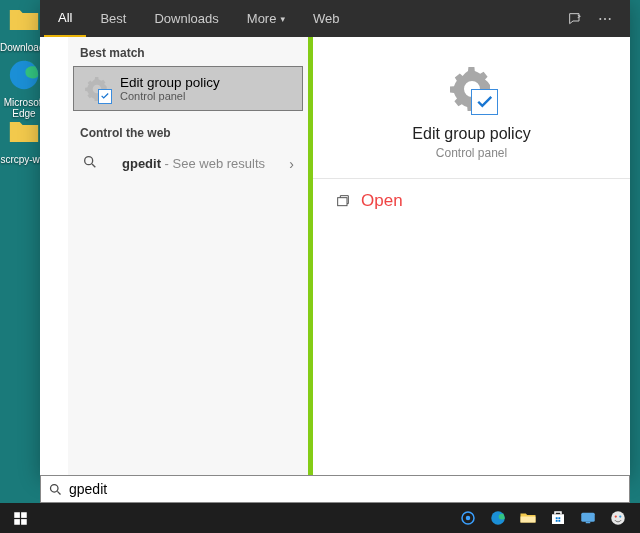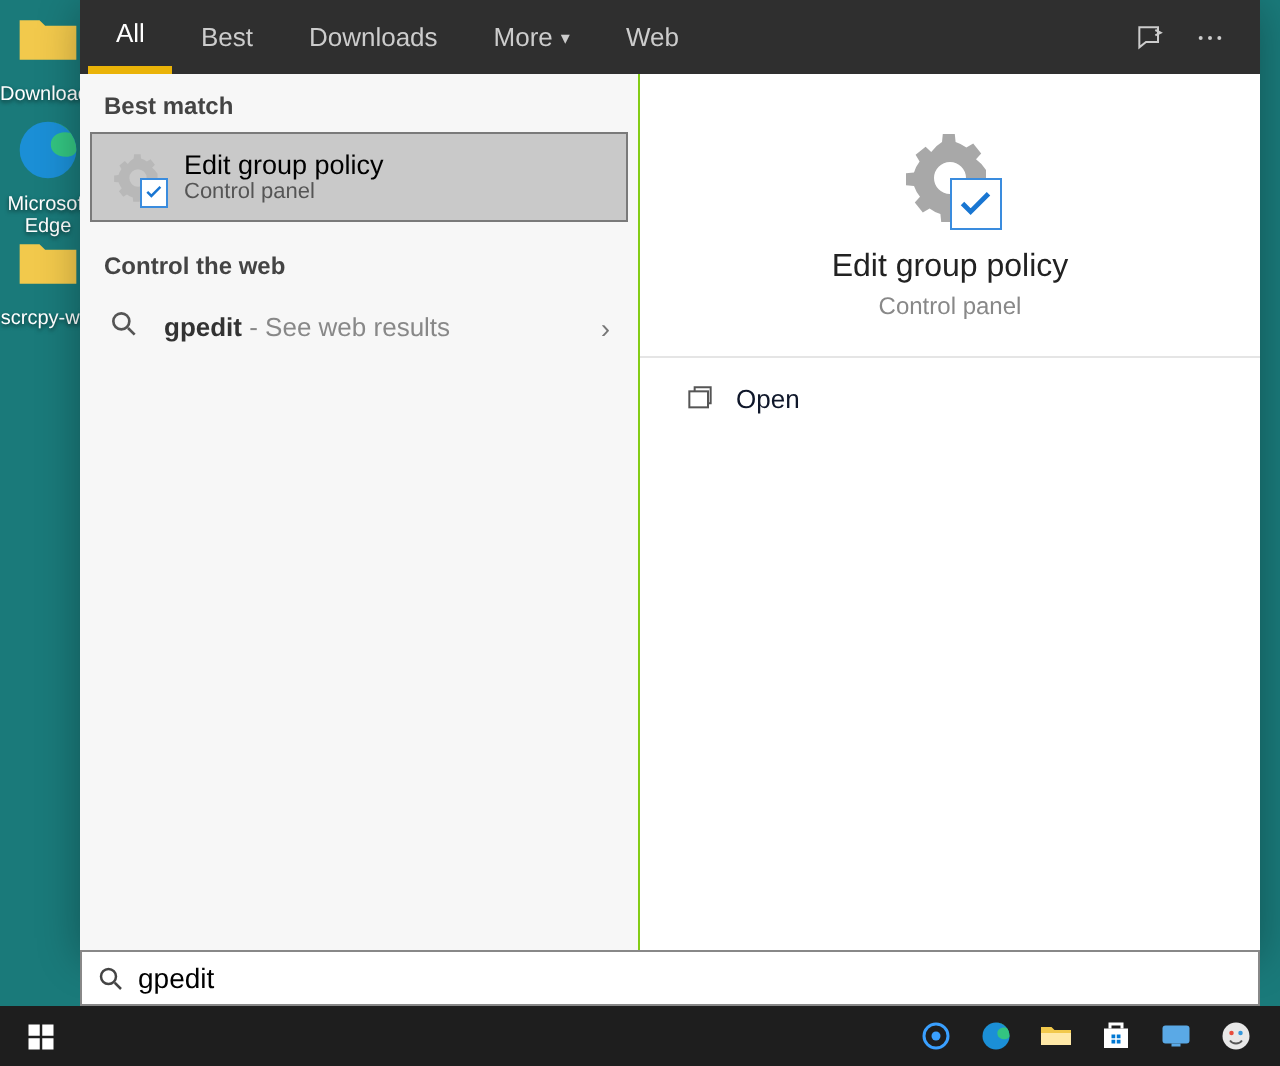--- a/index.html
+++ b/index.html
@@ -7,42 +7,42 @@
 
   
   .desktop { position: absolute; inset: 0; }
   .desktop-icon { position: absolute; width: 48px; text-align: center; color: #fff; font-size: 10px; text-shadow: 0 1px 2px rgba(0,0,0,.6); }
   .desktop-icon .ic { width: 40px; height: 40px; margin: 0 auto 2px; display: flex; align-items: center; justify-content: center; }
 
   
   .search-panel { position: absolute; left: 40px; top: 0; width: 590px; height: 475px; background: #fff; box-shadow: 0 4px 20px rgba(0,0,0,.3); display: flex; flex-direction: column; }
   .tabs { display: flex; align-items: center; background: #2f2f2f; color: #ccc; height: 37px; padding: 0 4px; font-size: 13px; position: relative; }
   .tab { padding: 0 14px; height: 100%; display: flex; align-items: center; cursor: pointer; }
-  .tab.active { color: #fff; border-bottom: 4px solid #eab308; }
+  .tab.active { color: #fff; border-bottom: 2px solid #eab308; }
   .tab-arrow { margin-left: 4px; font-size: 9px; }
   .tabs-right { margin-left: auto; display: flex; align-items: center; gap: 12px; padding-right: 12px; color: #ccc; }
   .header-icon { width: 18px; height: 18px; display: flex; align-items: center; justify-content: center; cursor: pointer; }
 
   .panel-body { flex: 1; display: flex; }
-  .left-col { width: 280px; border-right: 1px solid #84cc16; background: #f7f7f7; display: flex; flex-direction: column; }
+  .left-col { width: 245px; border-right: 5px solid #84cc16; background: #f7f7f7; display: flex; flex-direction: column; margin-left: 28px; }
   .section-label { font-size: 12px; font-weight: 600; color: #444; padding: 9px 12px 6px; }
   .best-match { margin: 0 5px 6px; background: #c9c9c9; border: 1px solid #7a7a7a; display: flex; align-items: center; padding: 8px 10px; gap: 10px; cursor: pointer; }
   .bm-icon { width: 26px; height: 26px; position: relative; }
   .bm-text .title { font-size: 13.5px; color: #000; }
   .bm-text .subtitle { font-size: 11px; color: #555; }
-  .web-row { display: flex; align-items: center; padding: 8px 14px; gap: 12px; color: #333; font-size: 13px; cursor: pointer; position: relative; }
+  .web-row { display: flex; align-items: center; padding: 8px 14px; gap: 24px; color: #333; font-size: 13px; cursor: pointer; position: relative; }
   .web-row .chev { position: absolute; right: 14px; color: #777; font-size: 14px; }
   .muted { color: #888; }
 
   .right-col { flex: 1; background: #fff; display: flex; flex-direction: column; align-items: center; padding-top: 28px; }
   .detail-icon { width: 48px; height: 48px; position: relative; margin-bottom: 12px; }
   .detail-title { font-size: 16px; color: #222; }
   .detail-sub { font-size: 12px; color: #888; margin-top: 3px; }
   .detail-sep { width: 100%; height: 1px; background: #e5e5e5; margin-top: 18px; }
-  .action-row { align-self: flex-start; display: flex; align-items: center; gap: 10px; font-size: 13px; color: #0f172a; padding: 12px 22px; cursor: pointer; width: 100%; text-align: right; }
+  .action-row { align-self: flex-start; display: flex; align-items: center; gap: 10px; font-size: 17px; color: #ef4444; padding: 12px 22px; cursor: pointer; width: 100%; text-align: right; }
   .action-icon { width: 16px; height: 16px; }
 
   
   .search-box { position: absolute; left: 40px; top: 475px; width: 590px; height: 28px; background: #fff; display: flex; align-items: center; border: 1px solid #888; }
   .search-box .mag { width: 28px; display: flex; align-items: center; justify-content: center; color: #555; }
   .search-box input { flex: 1; border: none; outline: none; font-size: 14px; padding-right: 8px; }
 
   
   .taskbar { position: absolute; left: 0; bottom: 0; width: 640px; height: 30px; background: #1e1e1e; display: flex; align-items: center; }
   .taskbar-left { width: 40px; height: 100%; display: flex; align-items: center; justify-content: center; cursor: pointer; }

